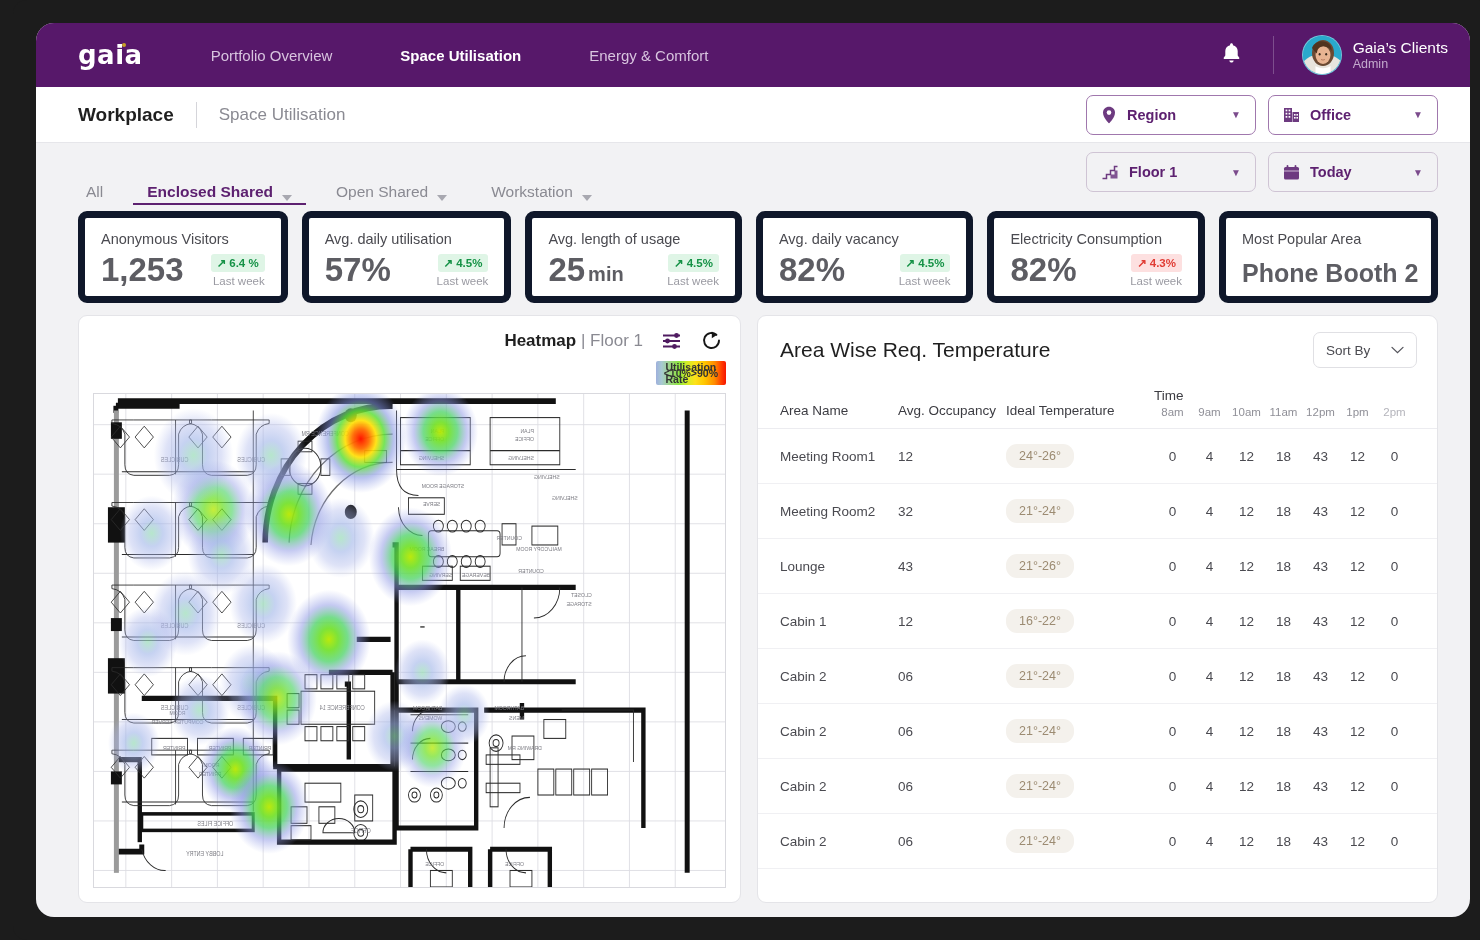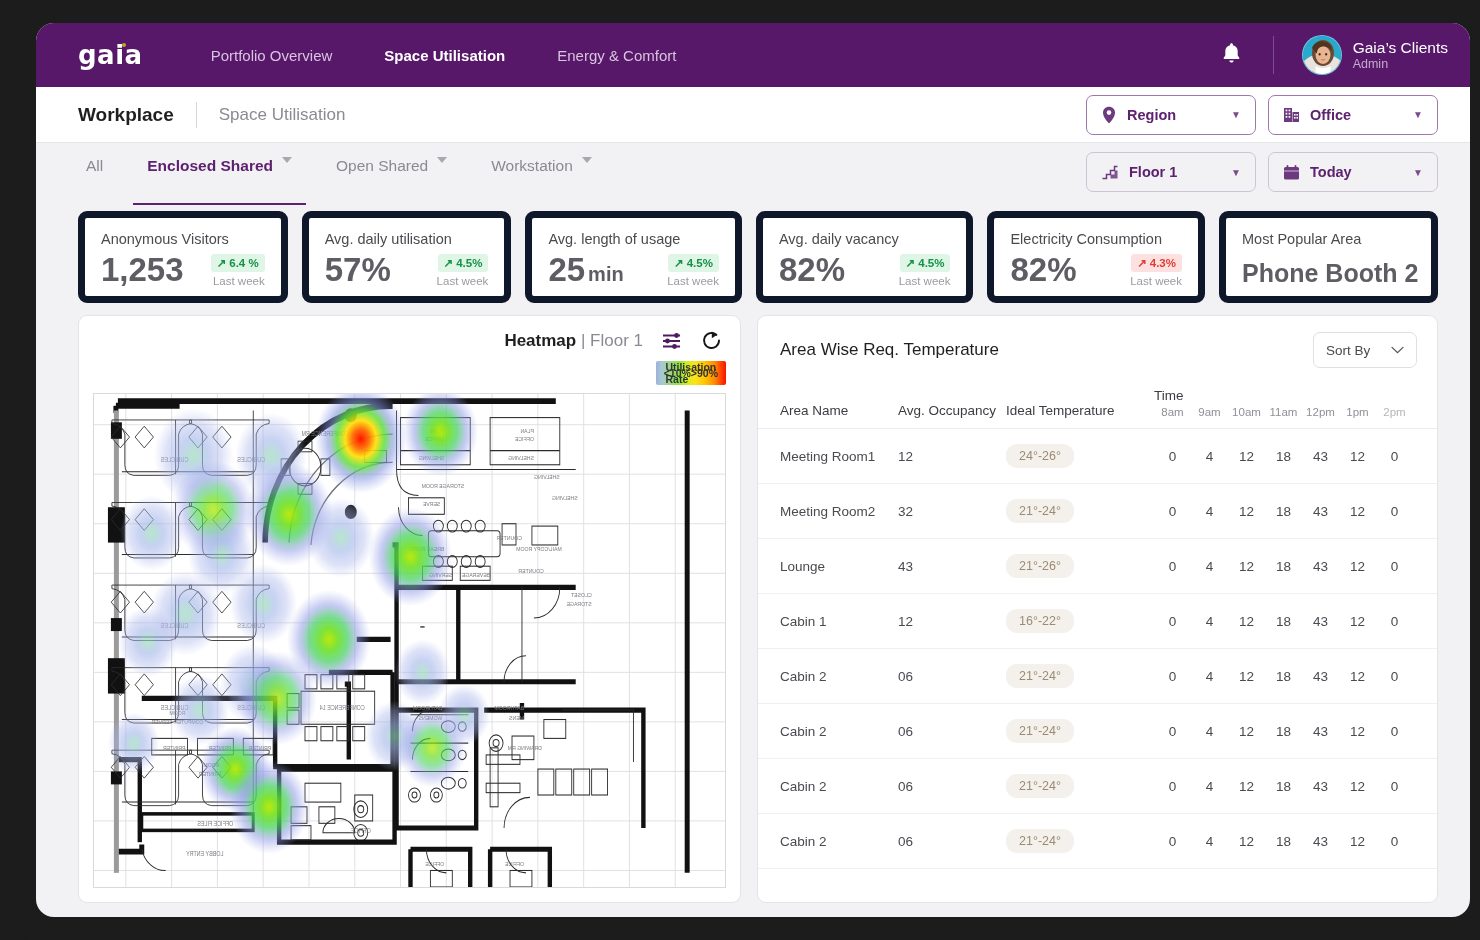--- a/index.html
+++ b/index.html
@@ -32,21 +32,21 @@
   }
   .logo {
     font-size: 26px; color: #ffffff; font-weight: 700;
     letter-spacing: .5px; position: relative; margin-right: 42px;
     padding-left: 20px; font-family: "DejaVu Sans", sans-serif;
   }
   .logo .dot {
     position: absolute; width: 4px; height: 4px; border-radius: 50%;
     background: #c9a227; top: 3px; left: 64px;
   }
-  .navlinks { display: flex; align-items: center; gap: 0; flex: 1; }
+  .navlinks { display: flex; align-items: center; gap: 16px; flex: 1; }
   .navlink {
     color: #d8c4df; font-size: 15px; padding: 0 26px; cursor: pointer;
     white-space: nowrap;
   }
   .navlink.active { color: #ffffff; font-weight: 700; }
   .navright { display: flex; align-items: center; gap: 6px; }
   .bellwrap { padding: 0 26px; cursor: pointer; }
   .vdiv { width: 1px; height: 38px; background: #7d4e8d; }
   .userbox { display: flex; align-items: center; gap: 11px; padding-left: 22px; cursor: pointer; }
   .avatar {
@@ -81,21 +81,21 @@
   .pill.outline { width: 170px; }
   .pill.plain { width: 170px; }
 
   
   .tabsrow {
     height: 58px; display: flex; align-items: center;
     padding: 0 32px 0 42px; flex-shrink: 0; background: #f2f2f4;
   }
   .tabs { display: flex; align-items: flex-end; height: 58px; }
   .tab {
-    display: flex; align-items: flex-start; gap: 9px;
+    display: flex; align-items: flex-end; gap: 9px;
     font-size: 15.5px; color: #8a8a92; cursor: pointer;
     padding: 0 22px; height: 44px; position: relative;
   }
   .tab:first-child { padding-left: 8px; }
   .tab.active { color: #5d2170; font-weight: 700; }
   .tab.active::after {
     content: ""; position: absolute; left: 8px; right: 8px; bottom: -4px;
     height: 2px; background: #5d2170;
   }
   .caret { width: 0; height: 0; border-left: 5.5px solid transparent;
@@ -793,21 +793,21 @@
             <circle cx="330" cy="236" r="28" fill="url(#hl)"></circle>
             <circle cx="372" cy="272" r="26" fill="url(#hl)"></circle>
             <circle cx="248" cy="122" r="34" fill="url(#hl)"></circle>
           </g>
         </svg>
       </div>
     </div>
 
     <div class="panel right">
       <div class="thead-bar">
-        <div class="ptitle" style="font-weight:400;font-size:17px">Area Wise Req. Temperature</div>
+        <div class="ptitle" style="font-weight:400;font-size:21px">Area Wise Req. Temperature</div>
         <div class="spacer"></div>
         <div class="sortby">
           <span>Sort By</span>
           <svg width="13" height="8" viewBox="0 0 13 8">
             <path d="M1 1.4 L6.5 6.6 L12 1.4" stroke="#55555c" stroke-width="1.3" fill="none" stroke-linecap="round"></path>
           </svg>
         </div>
       </div>
 
       <table class="tbl">

